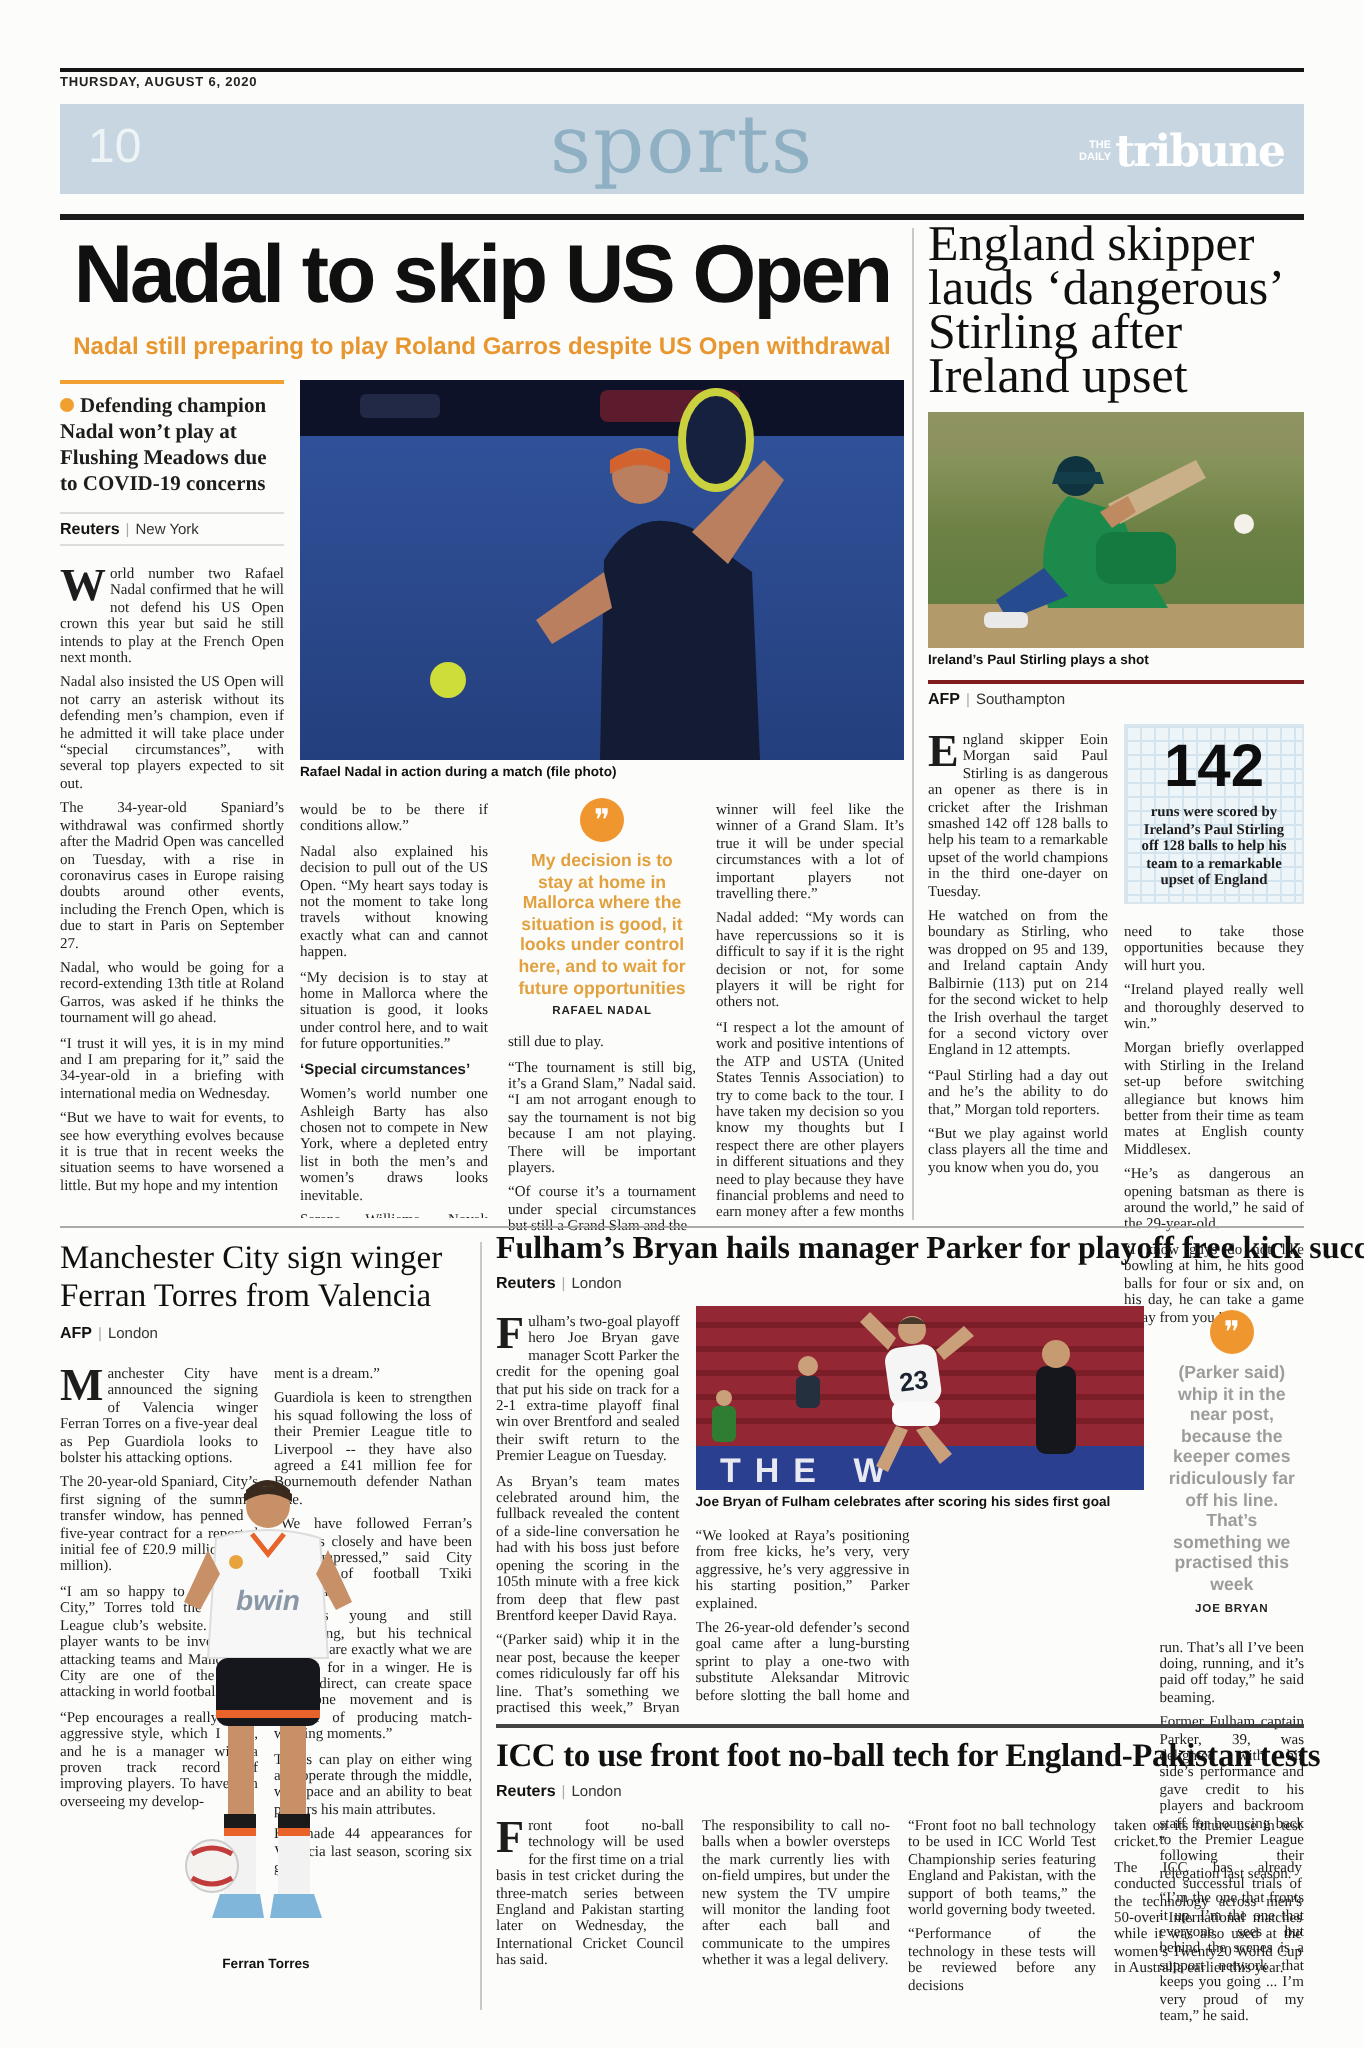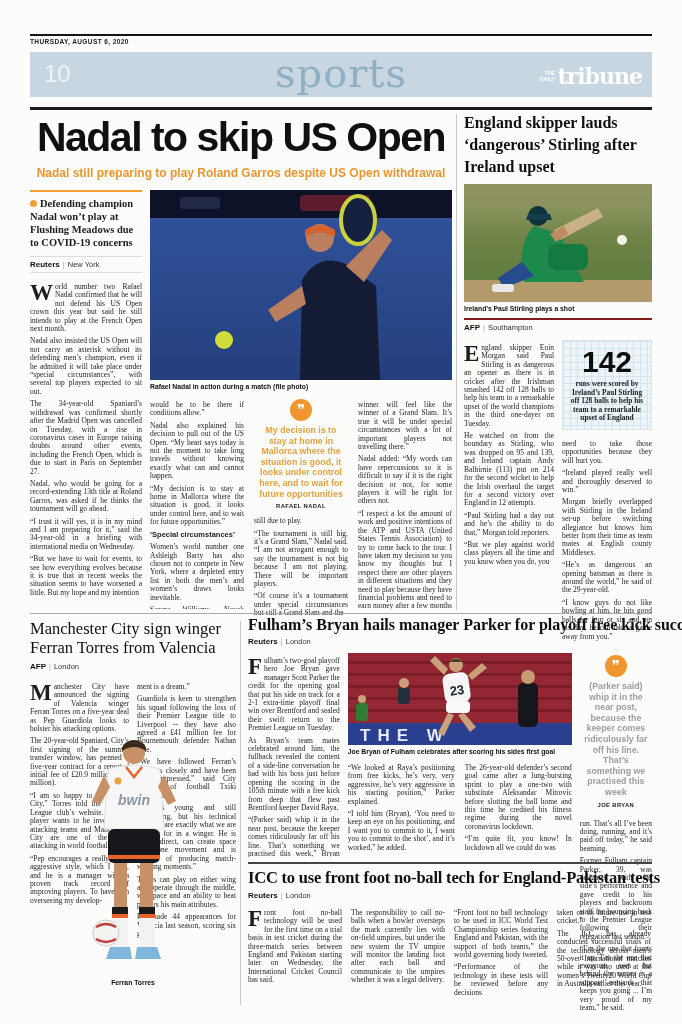--- a/index.html
+++ b/index.html
@@ -70,21 +70,21 @@
   .ncols .gap{width:10px !important;}
 
   
   .vdiv1{left:456px;top:114px;width:1px;height:496px;background:#c9c9c9;}
   .midrule{left:30px;top:613px;width:622px;height:1px;background:#aaa;}
   .vdiv2{left:240px;top:621px;width:1px;height:384px;background:#c9c9c9;}
   .iccrule{left:248px;top:862px;width:404px;height:1.5px;background:#444;}
 
   
   .eng{left:464px;top:112px;width:188px;}
-  .eng h2{font-size:16px;line-height:22px;font-weight:bold;}
+  .eng h2{font-size:25px;line-height:22px;font-weight:normal;}
   .eng .photo{margin-top:6px;width:188px;height:118px;}
   .eng .caption{margin-top:3px;}
   .eng .byline{margin-top:6px;border-top:2px solid #7f1d1d;padding-top:3px;}
   .ecols{display:flex;margin-top:8px;height:268px;}
   .ecols > div{width:90px;}
   .ecols .gap{width:8px;}
   .statbox{background:#eef5f9;border:1px solid #d9e6ee;text-align:center;padding:6px 4px;
            background-image:linear-gradient(#d3e4ee 1px,transparent 1px),
                             linear-gradient(90deg,#d3e4ee 1px,transparent 1px);
            background-size:7px 7px;margin-bottom:6px;}
@@ -104,21 +104,21 @@
 
   
   .ful{left:248px;top:616px;width:404px;}
   .ful h2{font-size:16px;white-space:nowrap;font-weight:bold;}
   .ful .byline{margin-top:3px;}
   .fulrow{display:flex;margin-top:7px;height:204px;}
   .fcol1{width:94px;margin-right:8px;}
   .fcenter{width:224px;margin-right:8px;}
   .ful-photo{width:224px;height:92px;}
   .fcenter .caption{margin-top:3px;}
-  .fsub{display:flex;margin-top:5px;height:92px;}
+  .fsub{display:flex;margin-top:5px;height:92px;flex-direction:column;}
   .fsub > div{width:107px;}
   .fsub .gap{width:10px;}
   .fright{width:74px;}
   .fright .bodytext{margin-top:4px;}
 
   
   .icc{left:248px;top:868px;width:404px;}
   .icc h2{font-size:16.5px;white-space:nowrap;font-weight:bold;letter-spacing:-.2px;}
   .icc .byline{margin-top:3px;}
   .icccols{display:flex;margin-top:5px;height:108px;}

